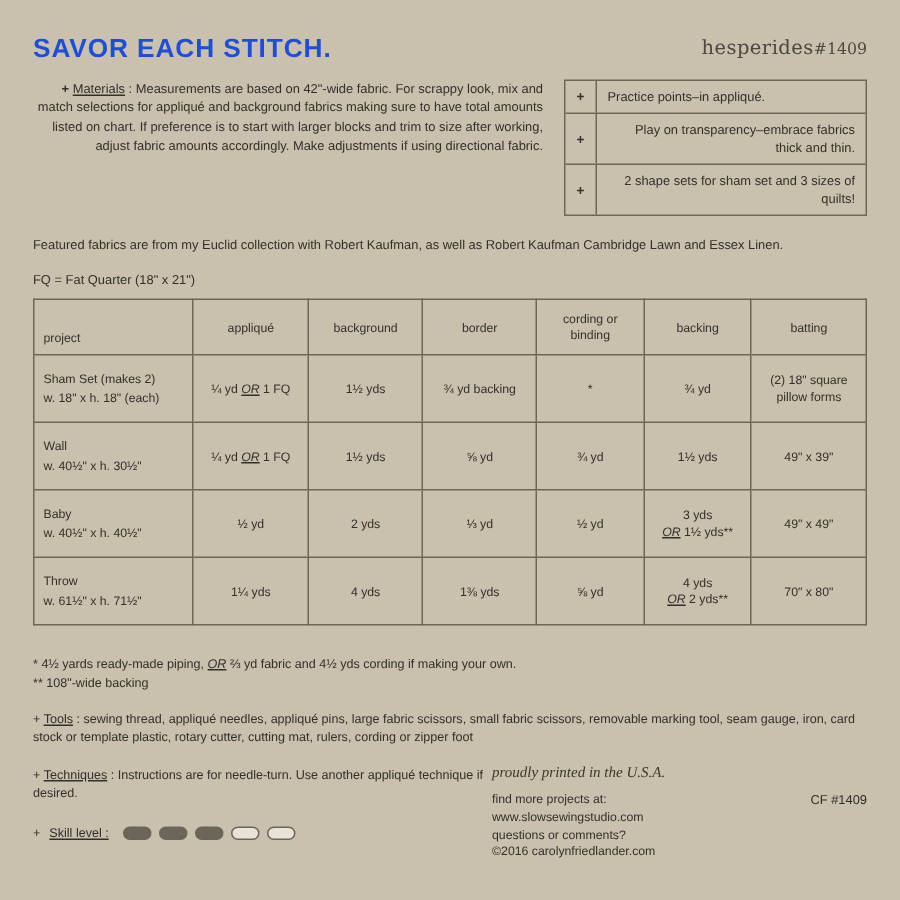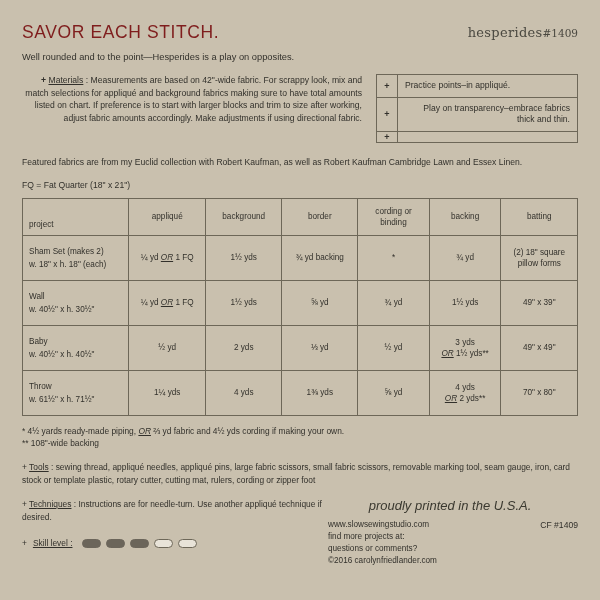--- a/index.html
+++ b/index.html
@@ -24,23 +24,23 @@
   }
 
   
   .header-row {
     display: flex;
     align-items: flex-start;
     justify-content: space-between;
   }
   .title {
     font-size: 17.5px;
-    font-weight: normal;
+    font-weight: bold;
     letter-spacing: 0.6px;
-    color: #7f1d1d;
+    color: #1d4ed8;
     line-height: 1;
   }
   .brand {
     text-align: right;
     font-size: 13px;
     color: #4a4840;
     font-family: "DejaVu Serif", serif;
     letter-spacing: 0.3px;
     padding-top: 1px;
   }
@@ -172,21 +172,21 @@
   .sub {
     display: block;
   }
   .it-or {
     font-style: italic;
     text-decoration: underline;
   }
 
   
   .notes {
-    margin-top: 9px;
+    margin-top: 19px;
     font-size: 8.4px;
     line-height: 1.5;
     color: #32302b;
   }
   .tools {
     margin-top: 11px;
     font-size: 8.4px;
     line-height: 1.5;
     color: #32302b;
   }
@@ -228,25 +228,25 @@
     background: #6b655a;
     border-color: #6b655a;
   }
 
   .bottom-right {
     width: 250px;
     text-align: left;
     position: relative;
   }
   .printed {
-    font-family: Liberation Sans, sans-serif;
+    font-family: Liberation Serif, serif;
     font-style: italic;
-    font-size: 13px;
+    font-size: 10px;
     color: #3a382f;
-    text-align: center;
+    text-align: left;
     padding-right: 6px;
   }
   .contact {
     margin-top: 6px;
     font-size: 8.2px;
     line-height: 1.45;
     color: #32302b;
     display: flex;
     justify-content: space-between;
     align-items: flex-start;
@@ -266,41 +266,41 @@
 
 <div class="page">
 
   <div class="header-row">
     <div class="title">SAVOR EACH STITCH.</div>
     <div class="brand">
       <span>hesperides</span><span class="num">#1409</span>
     </div>
   </div>
 
-  <div class="tagline">Well rounded and to the point—Hesperides is a play on opposites.</div>
 
   <div class="mid">
     <div class="mid-left">
       <div class="para">
         <span class="plus">+</span>
         <span class="u">Materials</span><span> : Measurements are based on 42"-wide fabric. For scrappy look, mix and match selections for appliqué and background fabrics making sure to have total amounts listed on chart. If preference is to start with larger blocks and trim to size after working, adjust fabric amounts accordingly. Make adjustments if using directional fabric.</span>
       </div>
     </div>
     <div class="mid-right">
       <div class="feat-box">
         <div class="feat-row">
           <div class="feat-plus">+</div>
           <div class="feat-text">Practice points–in appliqué.</div>
         </div>
         <div class="feat-row">
           <div class="feat-plus">+</div>
           <div class="feat-text">Play on transparency–embrace fabrics thick and thin.</div>
         </div>
         <div class="feat-row">
           <div class="feat-plus">+</div>
+          <div class="feat-text">2 shape sets for sham set and 3 sizes of quilts!</div>
         </div>
       </div>
     </div>
   </div>
 
   <div class="featured">Featured fabrics are from my Euclid collection with Robert Kaufman, as well as Robert Kaufman Cambridge Lawn and Essex Linen.</div>
   <div class="fq">FQ = Fat Quarter (18" x 21")</div>
 
   <table class="chart">
     <thead>
@@ -409,22 +409,22 @@
           <span class="dot"></span>
           <span class="dot"></span>
         </span>
       </div>
     </div>
 
     <div class="bottom-right">
       <div class="printed">proudly printed in the U.S.A.</div>
       <div class="contact">
         <div class="contact-lines">
+          <div>find more projects at:</div>
           <div>www.slowsewingstudio.com</div>
-          <div>find more projects at:</div>
           <div>questions or comments?</div>
           <div>©2016 carolynfriedlander.com</div>
         </div>
         <div class="cf-num">CF #1409</div>
       </div>
 
     </div>
   </div>
 
 </div>

